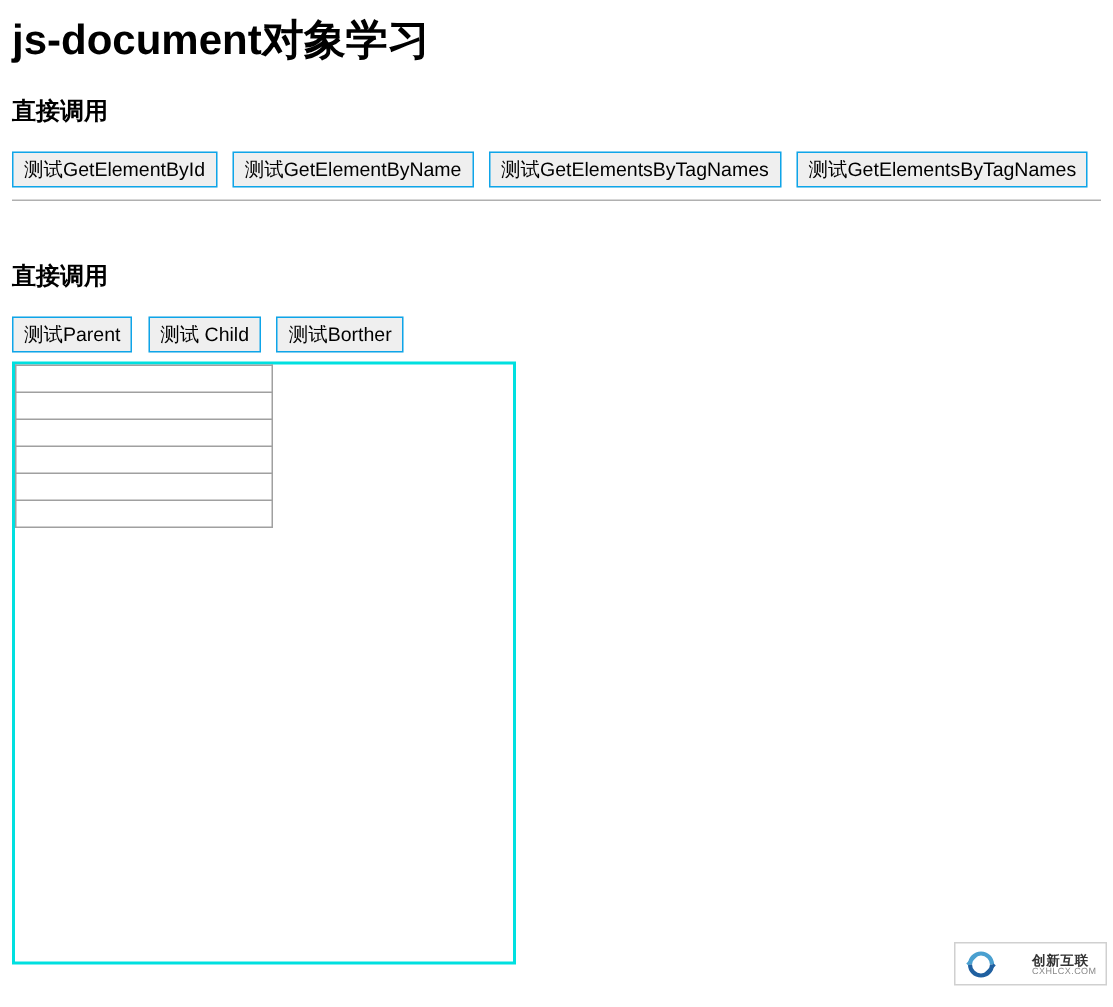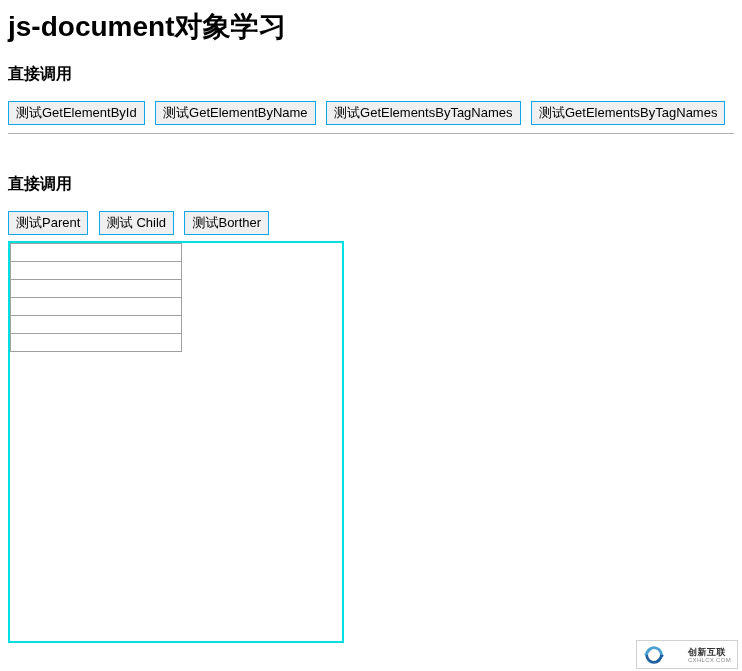--- a/index.html
+++ b/index.html
@@ -57,21 +57,21 @@
       margin: 0;
     }
     table.inner-table td {
       border: 1px solid #a0a0a0;
       height: 18px;
       padding: 0;
     }
     .watermark {
       position: absolute;
       right: 4px;
-      bottom: 2px;
+      bottom: 14px;
       border: 1px solid #d0d0d0;
       padding: 3px 6px 2px 6px;
       background: #fff;
       display: flex;
       align-items: center;
       gap: 23px;
     }
     .watermark .wm-svg {
       width: 22px;
       height: 22px;

